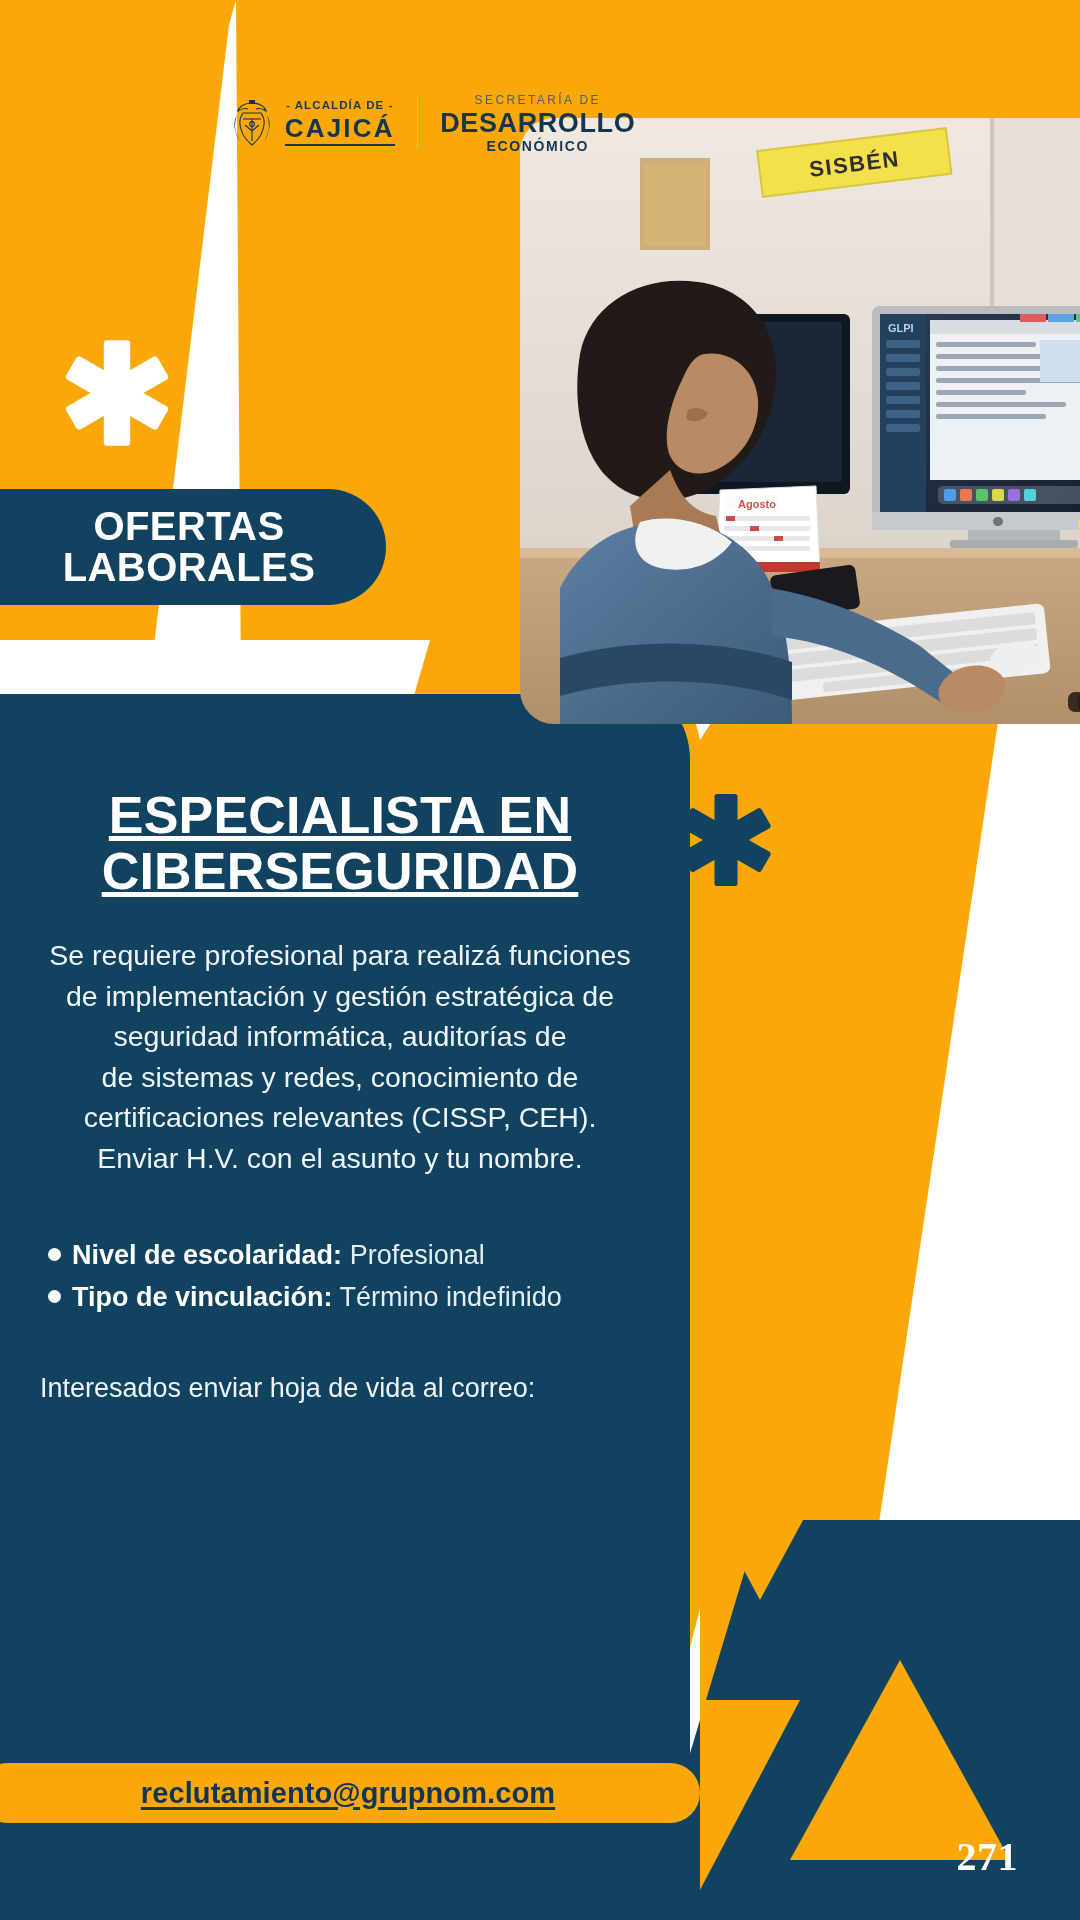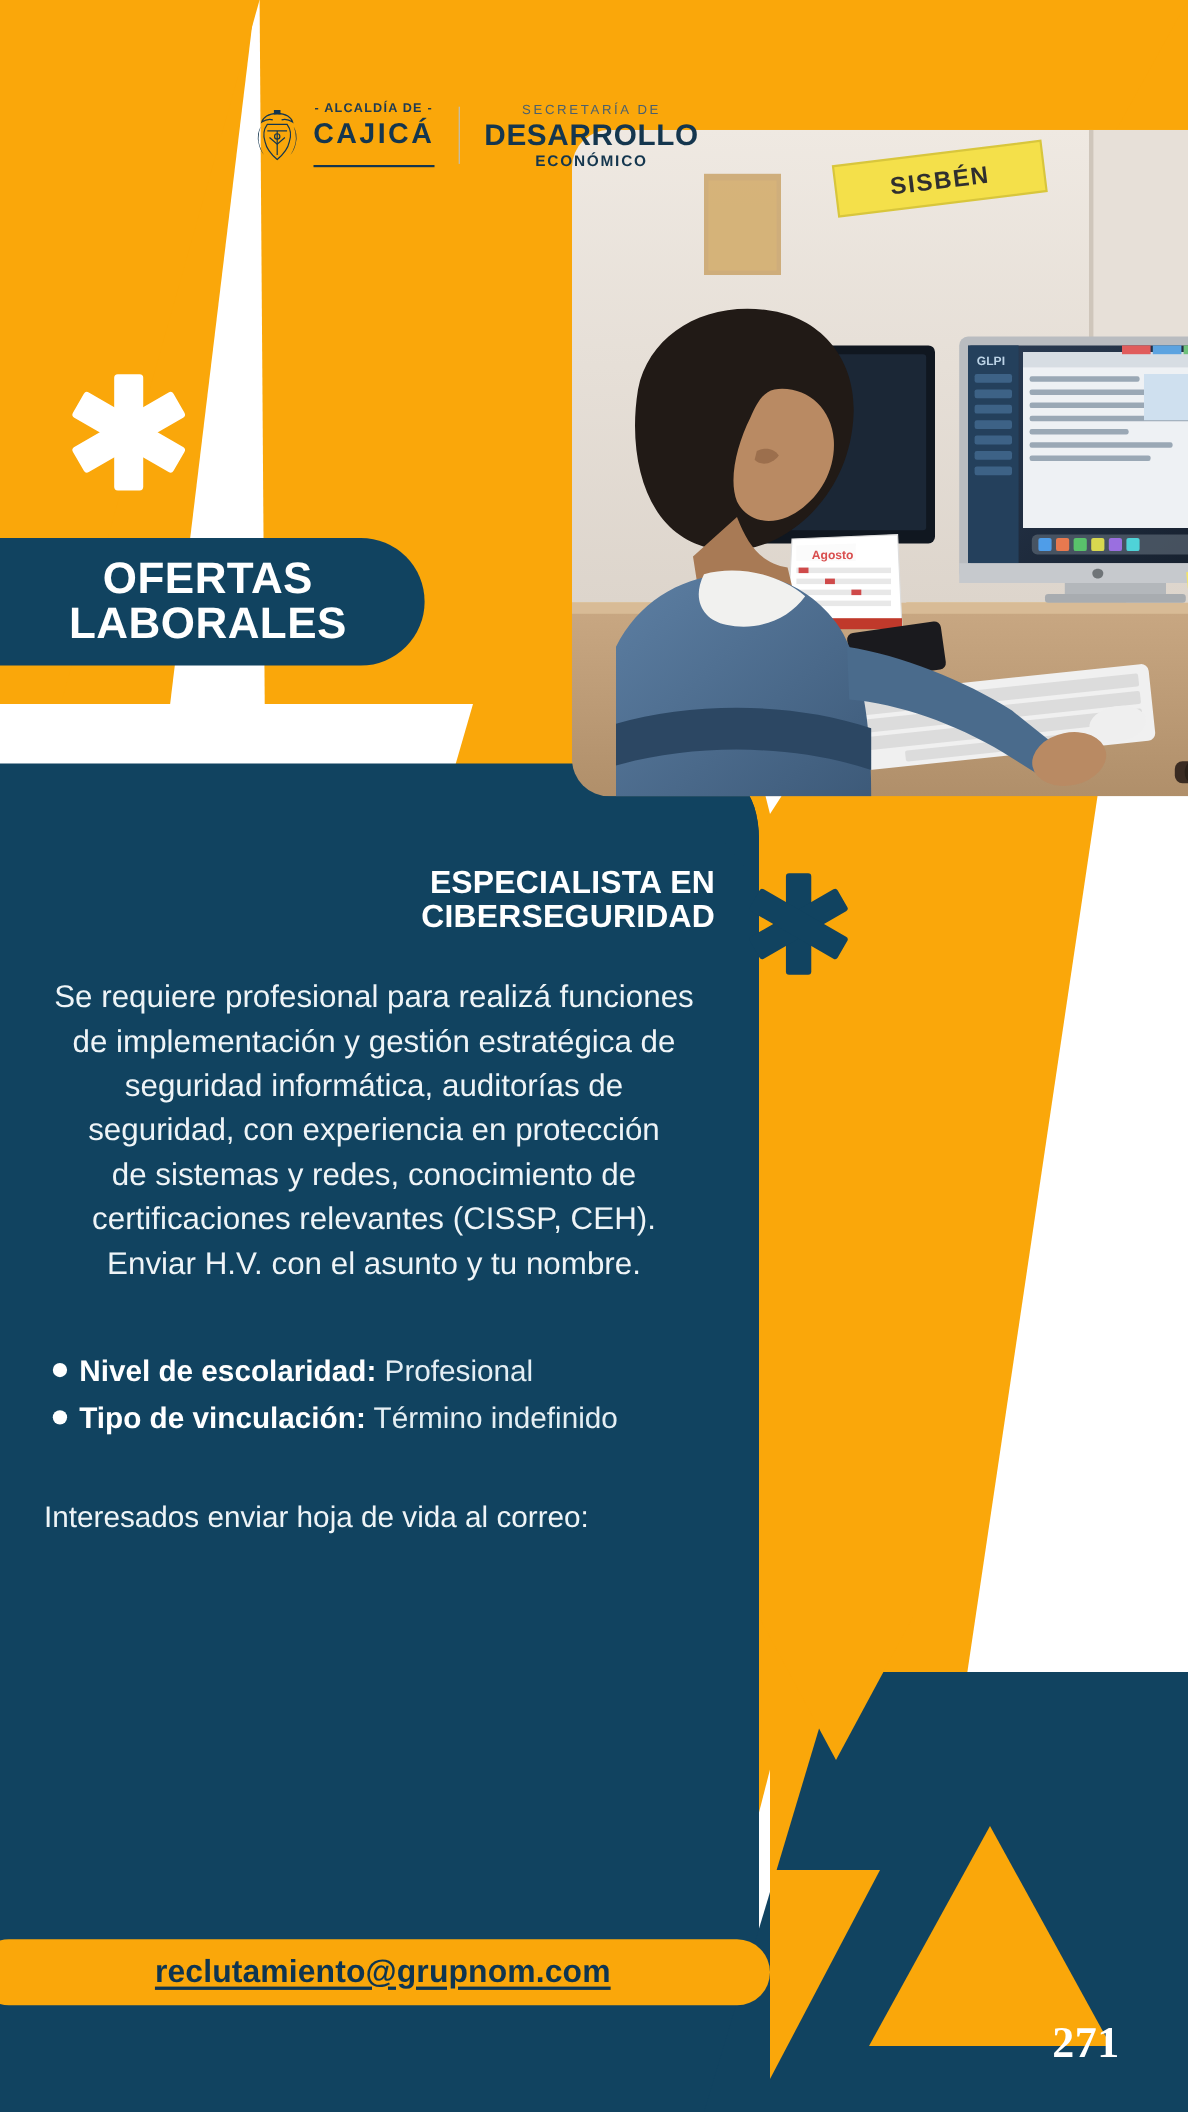--- a/index.html
+++ b/index.html
@@ -24,21 +24,21 @@
   .logo-left{display:flex;align-items:center;gap:10px;}
   .crest{width:46px;height:52px;flex:none;}
   .alc-text{display:flex;flex-direction:column;align-items:center;line-height:1;}
   .alc-small{
     font-size:11.5px;letter-spacing:1.1px;color:#1d3a52;font-weight:700;
     white-space:nowrap;
   }
   .alc-big{
     font-size:26px;font-weight:800;letter-spacing:2.2px;color:#14364e;
     white-space:nowrap;margin-top:3px;
-    border-bottom:2.5px solid #14364e;padding-bottom:16px;
+    border-bottom:2.5px solid #14364e;padding-bottom:3px;
   }
   .divider-v{width:1.5px;height:52px;background:#b9c3cb;margin:0 22px;}
   .logo-right{display:flex;flex-direction:column;align-items:center;line-height:1;}
   .sec-small{font-size:12px;letter-spacing:2.4px;color:#4a606f;font-weight:500;white-space:nowrap;text-align:right;}
   .sec-big{font-size:27px;font-weight:800;letter-spacing:.6px;color:#14364e;white-space:nowrap;margin-top:4px;}
   .sec-sub{font-size:14px;font-weight:800;letter-spacing:1.6px;color:#14364e;white-space:nowrap;margin-top:2px;}
 
   
   .photo-wrap{
     position:absolute;left:520px;top:118px;width:600px;height:606px;
@@ -64,22 +64,22 @@
     text-align:center;letter-spacing:.4px;
   }
   .badge-text span{display:block;}
 
   
   .content{
     position:absolute;left:0;top:760px;width:680px;z-index:26;
     box-sizing:border-box;padding:0 30px;
   }
   .job-title{
-    color:#ffffff;font-weight:800;font-size:29px;line-height:1.07;
-    text-align:right;margin:28px 0 0 0;letter-spacing:.2px;
+    color:#ffffff;font-weight:800;font-size:52px;line-height:1.07;
+    text-align:center;margin:28px 0 0 0;letter-spacing:.2px;text-decoration:underline;
   }
   .job-title span{display:block;}
   .desc{
     color:#eef4f7;font-size:28.5px;line-height:1.42;text-align:center;
     margin:36px 14px 0 14px;font-weight:400;
   }
   .desc span{display:block;}
 
   .bullets{margin:58px 0 0 18px;padding:0;list-style:none;}
   .bullets li{
@@ -368,21 +368,20 @@
 
     <h1 class="job-title">
       <span>ESPECIALISTA EN</span>
       <span>CIBERSEGURIDAD</span>
     </h1>
 
     <p class="desc">
       <span>Se requiere profesional para realizá funciones</span>
       <span>de implementación y gestión estratégica de</span>
       <span>seguridad informática, auditorías de</span>
-      <span>seguridad, con experiencia en protección</span>
       <span>de sistemas y redes, conocimiento de</span>
       <span>certificaciones relevantes (CISSP, CEH).</span>
       <span>Enviar H.V. con el asunto y tu nombre.</span>
     </p>
 
     <ul class="bullets">
       <li>
         <span class="dot"></span>
         <span>
           <span class="b-label">Nivel de escolaridad:</span>

